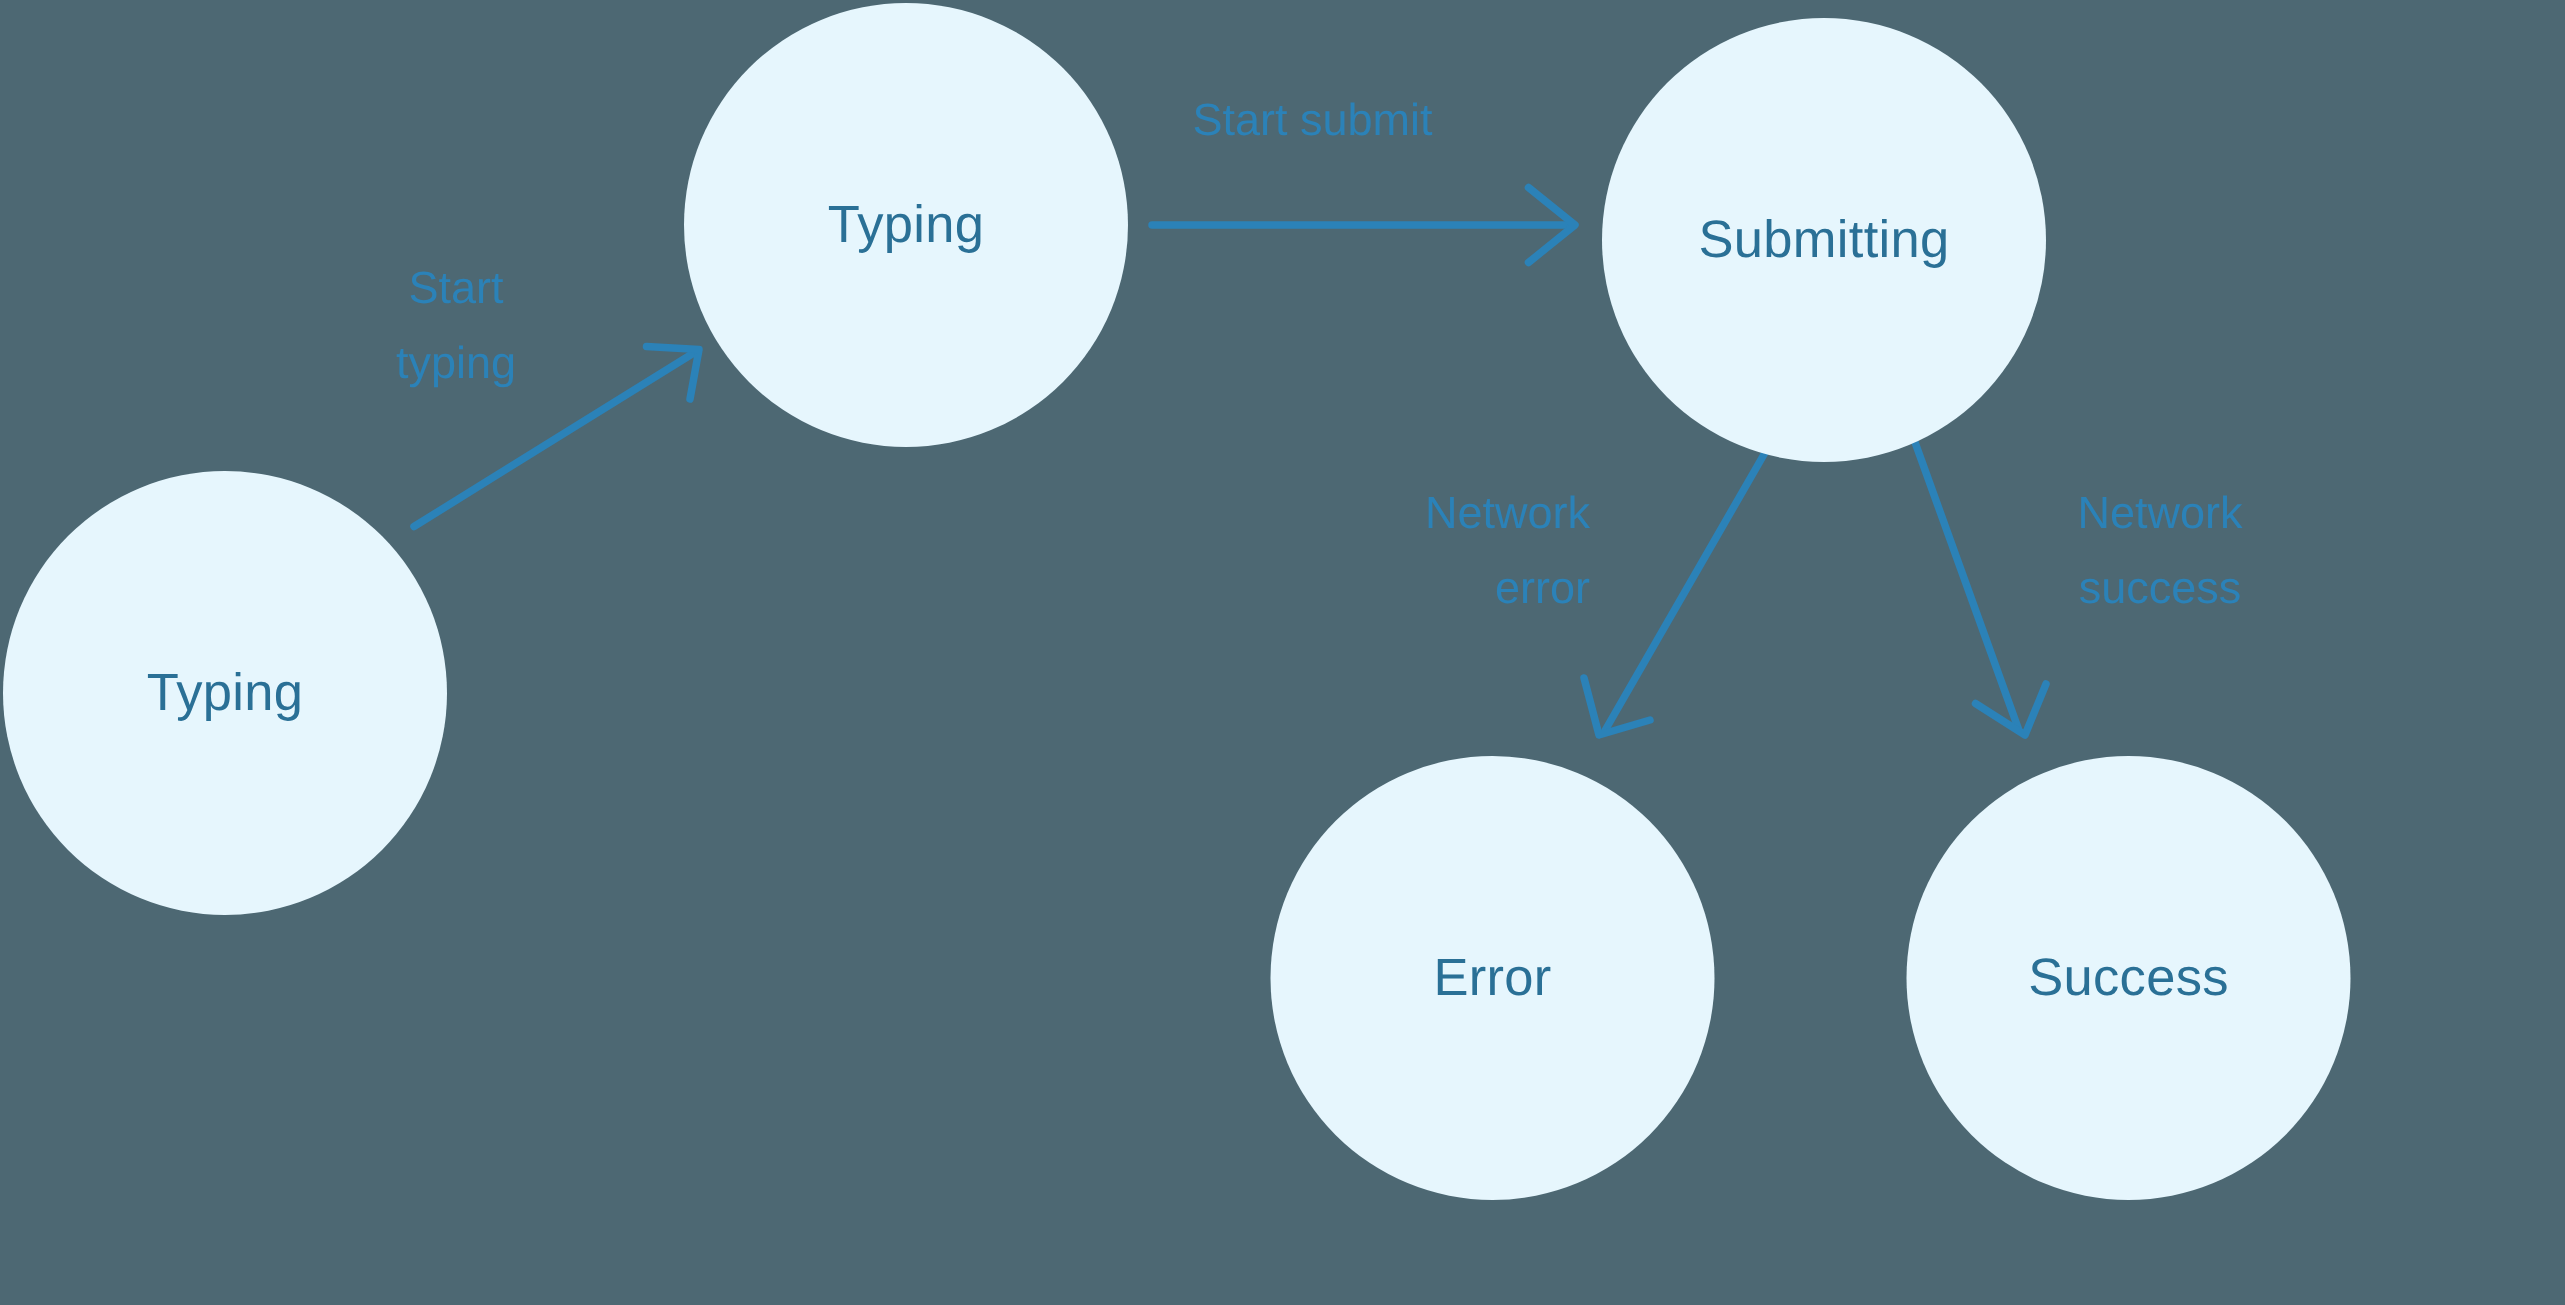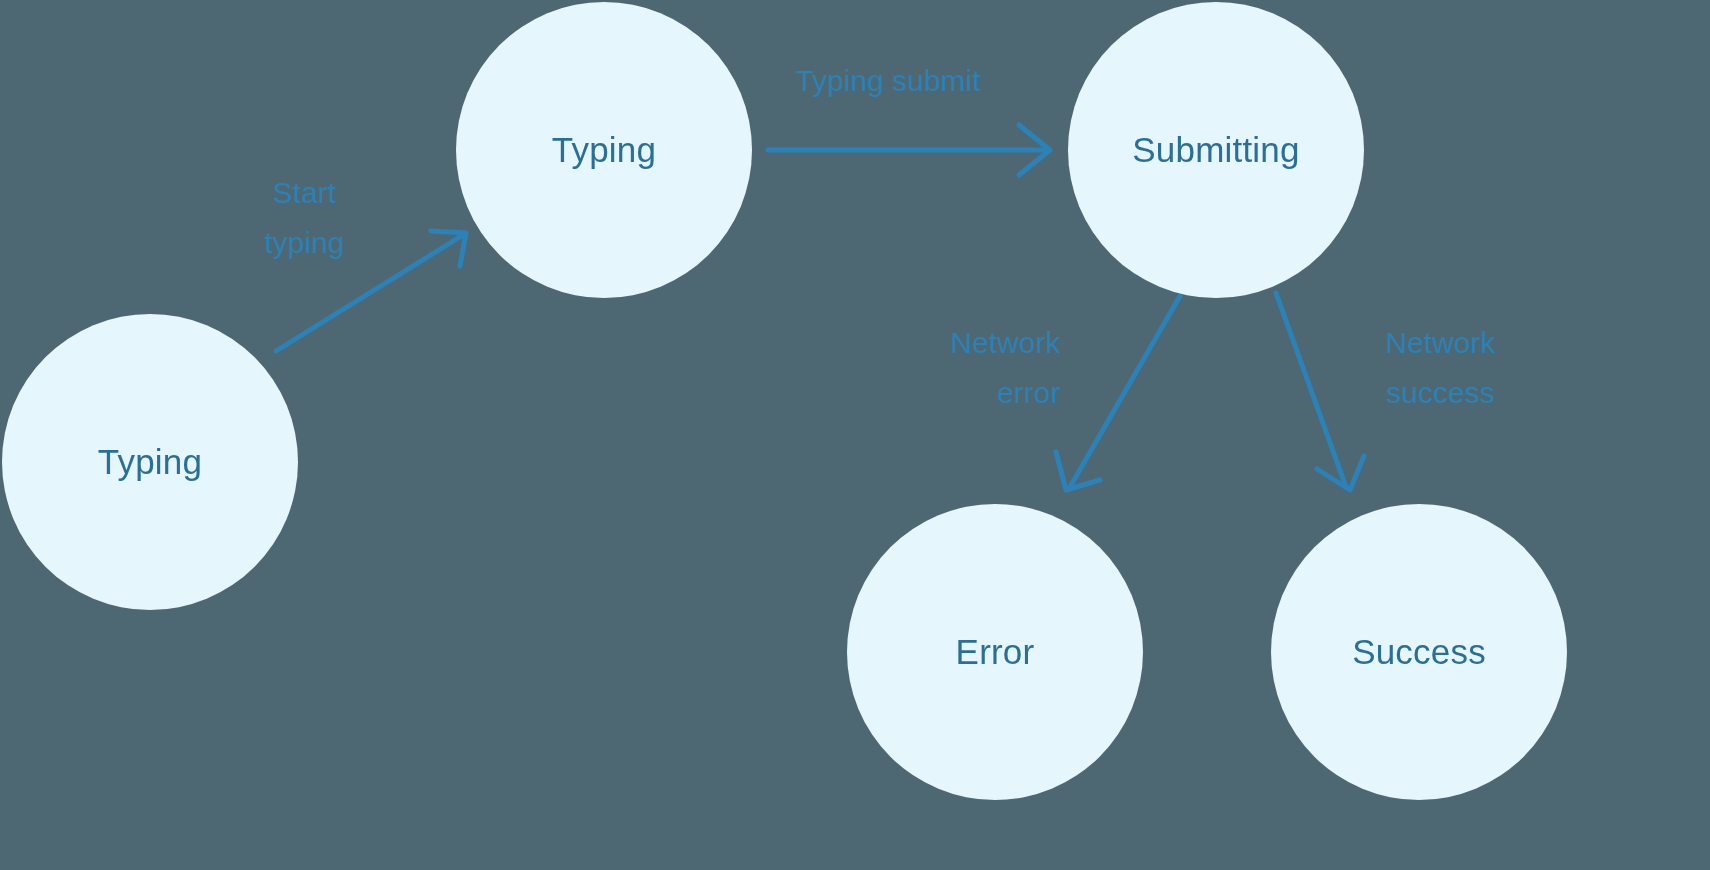--- a/index.html
+++ b/index.html
@@ -82,36 +82,36 @@
   </svg>
 
   <div class="node" style="left:2px; top:314px; width:296px; height:296px;">
     <span class="node-label">Typing</span>
   </div>
 
   <div class="node" style="left:456px; top:2px; width:296px; height:296px;">
     <span class="node-label">Typing</span>
   </div>
 
-  <div class="node" style="left:1068px; top:2px; width:296px; height:296px;">
+  <div class="node" style="left:1068px; top:12px; width:296px; height:296px;">
     <span class="node-label">Submitting</span>
   </div>
 
   <div class="node" style="left:847px; top:504px; width:296px; height:296px;">
     <span class="node-label">Error</span>
   </div>
 
   <div class="node" style="left:1271px; top:504px; width:296px; height:296px;">
     <span class="node-label">Success</span>
   </div>
 
   <div class="edge-label lbl-start-typing">Start
 typing</div>
 
-  <div class="edge-label lbl-press-submit">Typing submit</div>
+  <div class="edge-label lbl-press-submit">Start submit</div>
 
   <div class="edge-label lbl-network-error">Network
 error</div>
 
   <div class="edge-label lbl-network-success">Network
 success</div>
 
 </div>
 
 </body></html>

